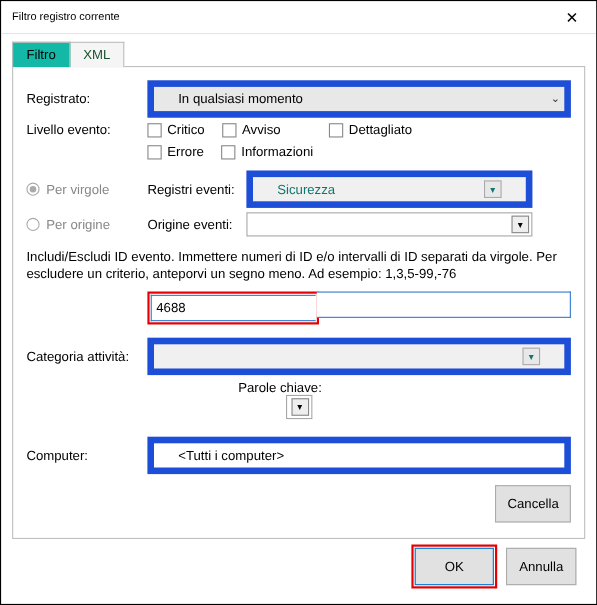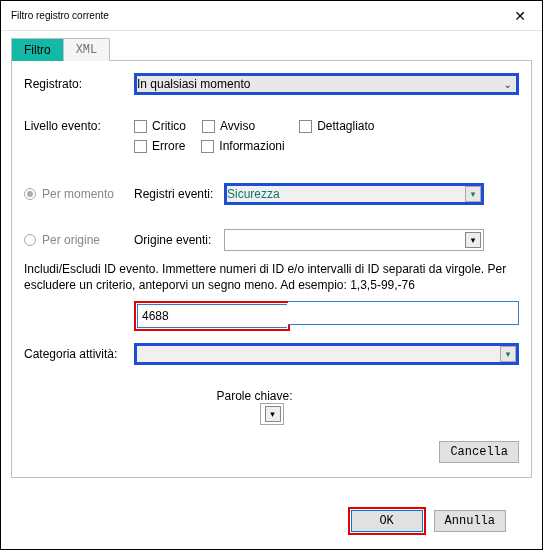--- a/index.html
+++ b/index.html
@@ -44,49 +44,48 @@
     margin-right: -1px;
     position: relative;
     top: 1px;
   }
   .tab.active {
     background: #14b8a6;
     z-index: 3;
   }
   .tab.inactive {
     background: #f5f5f5;
-    color: #737373;
-    font-family: Liberation Mono, monospace;
+    color: #14532d;
   }
   .panel {
     border: 1px solid #bfbfbf;
     padding: 12px 12px 14px 12px;
     position: relative;
     z-index: 1;
   }
   .row {
     display: flex;
     align-items: center;
-    margin-bottom: 24px;
+    margin-bottom: 4px;
   }
   .label-col {
     width: 110px;
     flex-shrink: 0;
     color: #000;
   }
   .label-col.disabled { color: #8a8a8a; }
   .field-col { flex: 1; }
   .dropdown, .textinput, .combo-disabled {
     width: 100%;
-    height: 22px;
-    border: 3px solid #1d4ed8;
+    height: 34px;
+    border: 6px solid #1d4ed8;
     background: #fff;
     font-family: inherit;
     font-size: 12px;
-    padding: 0 0;
+    padding: 0 22px;
     position: relative;
   }
   .dropdown {
     background: #e8e8e8;
     display: flex;
     align-items: center;
     justify-content: space-between;
     padding-right: 4px;
   }
   .dropdown .chev { font-size: 10px; color: #333; }
@@ -162,32 +161,32 @@
   .id-hl {
     border: 2px solid #e60000;
     padding: 1px;
     margin-right: -2px;
     display: inline-block;
   }
   .cancella-row {
     display: flex; justify-content: flex-end; margin-top: 10px;
   }
   .btn {
-    height: 22px;
+    height: 34px;
     min-width: 64px;
     border: 1px solid #aaa;
     background: #e1e1e1;
-    font-family: Liberation Mono, monospace;
+    font-family: Liberation Sans, sans-serif;
     font-size: 12px;
     display: inline-flex; align-items: center; justify-content: center;
     padding: 0 10px;
   }
   .footer {
     position: absolute;
-    bottom: 14px; right: 36px;
+    bottom: 14px; right: 18px;
     display: flex; gap: 8px; align-items: center;
   }
   .btn.ok {
     min-width: 72px;
     border: 1px solid #0078d7;
     background: #e1e1e1;
   }
   .ok-hl {
     border: 2px solid #e60000;
     padding: 1px;
@@ -249,21 +248,21 @@
               <span>Informazioni</span>
             </label>
         </div>
       </div>
     </div>
 
     <div class="row">
       <div class="label-col disabled">
         <div class="radio checked">
             <span class="dot"></span>
-            <span>Per momento</span>
+            <span>Per virgole</span>
           </div>
       </div>
       <div class="label-col" style="width:90px;">Registri eventi:</div>
       <div class="combo-disabled combo-short">
         <span>Sicurezza</span>
         <span class="chev-box">▾</span>
       </div>
     </div>
 
     <div class="row" style="margin-bottom:4px;">
@@ -305,20 +304,24 @@
       <div class="label-col">Parole chiave:</div>
       <div class="field-col">
         <div class="combo-white">
           <span></span>
           <span class="chev-box">▾</span>
         </div>
       </div>
     </div>
 
 
+    <div class="row">
+      <div class="label-col">Computer:</div>
+      <div class="field-col"><input class="textinput" value="&lt;Tutti i computer&gt;" style=""></div>
+    </div>
 
     <div class="cancella-row">
       <button class="btn">Cancella</button>
     </div>
 
   </div>
 </div>
 
 <div class="footer">
   <span class="ok-hl">

